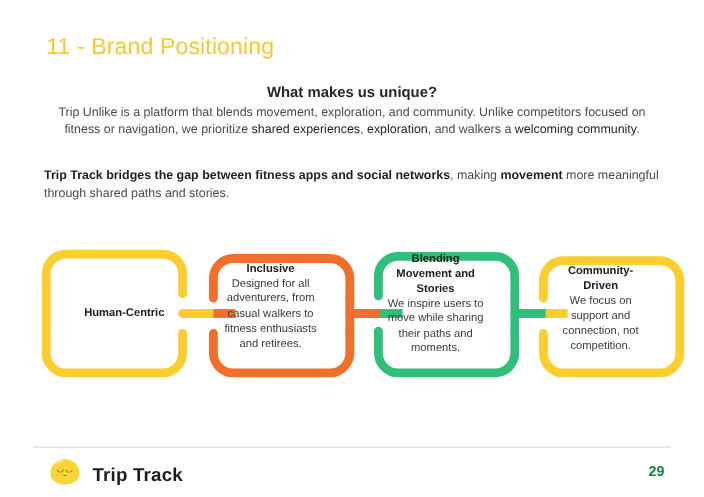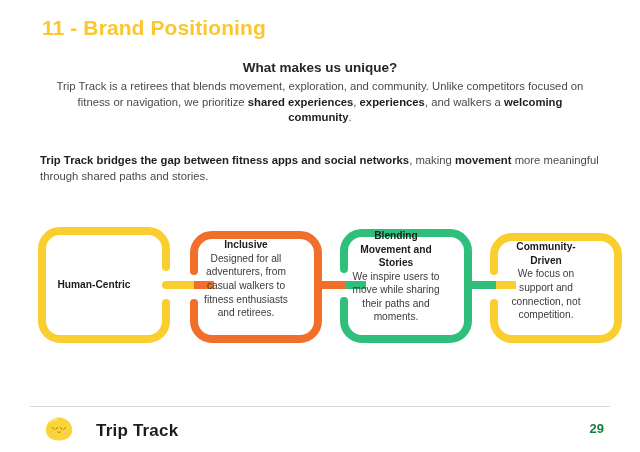--- a/index.html
+++ b/index.html
@@ -13,47 +13,47 @@
     font-family: "Liberation Sans", sans-serif;
     color: #333333;
     overflow: hidden;
     position: relative;
   }
 
   
   #slide-title {
     position: absolute;
     left: 42px;
-    top: 16px;
+    top: 31px;
     font-size: 21px;
-    font-weight: bold;
+    font-weight: normal;
     color: #FBC72E;
     letter-spacing: 0.1px;
   }
 
   
   #intro-block {
     position: absolute;
     left: 50px;
-    top: 60px;
+    top: 76px;
     width: 540px;
     text-align: center;
   }
   #intro-heading {
     font-size: 13.5px;
     font-weight: bold;
     color: #262626;
     margin-bottom: 4px;
   }
   #intro-body {
     font-size: 11.3px;
     line-height: 15.5px;
     color: #4a4a4a;
   }
-  #intro-body b { color: #1f1f1f; font-weight: bold; }
+  #intro-body b { color: #1f1f1f; font-weight: normal; }
 
   #summary-block {
     position: absolute;
     left: 40px;
     top: 153px;
     width: 560px;
     font-size: 11.3px;
     line-height: 15.5px;
     color: #4a4a4a;
   }
@@ -112,21 +112,21 @@
     width: 580px;
     height: 1px;
     background: #d9d9d9;
   }
   #footer-brand {
     position: absolute;
     left: 44px;
     top: 416px;
     display: flex;
     align-items: center;
-    gap: 22px;
+    gap: 10px;
   }
   #brand-name {
     font-size: 17px;
     font-weight: bold;
     color: #1c1c1c;
     letter-spacing: 0.2px;
   }
   #page-number {
     position: absolute;
     right: 36px;
@@ -137,31 +137,31 @@
   }
 </style>
 </head>
 <body>
 
 <div id="slide-title">11 - Brand Positioning</div>
 
 <div id="intro-block">
   <div id="intro-heading">What makes us unique?</div>
   <div id="intro-body">
-    <span>Trip Track is a retirees that blends movement, exploration, and community. Unlike competitors focused on fitness or navigation, we prioritize </span><b>shared experiences</b><span>, </span><b>experiences</b><span>, and walkers a </span><b>welcoming community</b><span>.</span>
+    <span>Trip Unlike is a platform that blends movement, exploration, and community. Unlike competitors focused on fitness or navigation, we prioritize </span><b>shared experiences</b><span>, </span><b>exploration</b><span>, and walkers a </span><b>welcoming community</b><span>.</span>
   </div>
 </div>
 
 <div id="summary-block">
   <b>Trip Track bridges the gap between fitness apps and social networks</b><span>, making </span><b>movement</b><span> more meaningful through shared paths and stories.</span>
 </div>
 
 <div id="card-chain">
 
-  <div class="card-shell" style="left:38px; top:227px; width:112px; height:116px;">
+  <div class="card-shell" style="left:38px; top:227px; width:112px; height:116px;padding-left:38px;">
     <svg width="190" height="116" viewBox="0 0 190 116" fill="none">
       <path d="M110 4 H22 A18 18 0 0 0 4 22 V94 A18 18 0 0 0 22 112 H110 A18 18 0 0 0 128 94 V76" stroke="#FBCE2F" stroke-width="8" stroke-linecap="round" fill="none"></path>
       <path d="M128 40 V22 A18 18 0 0 0 110 4" stroke="#FBCE2F" stroke-width="8" stroke-linecap="round" fill="none"></path>
       <path d="M128 58 H158" stroke="#FBCE2F" stroke-width="8" stroke-linecap="round" fill="none"></path>
       <path d="M156 58 H176" stroke="#F26F2B" stroke-width="8" stroke-linecap="butt" fill="none"></path>
     </svg>
     <div class="card-text">
       <div class="card-title">Human-Centric</div>
     </div>
   </div>

